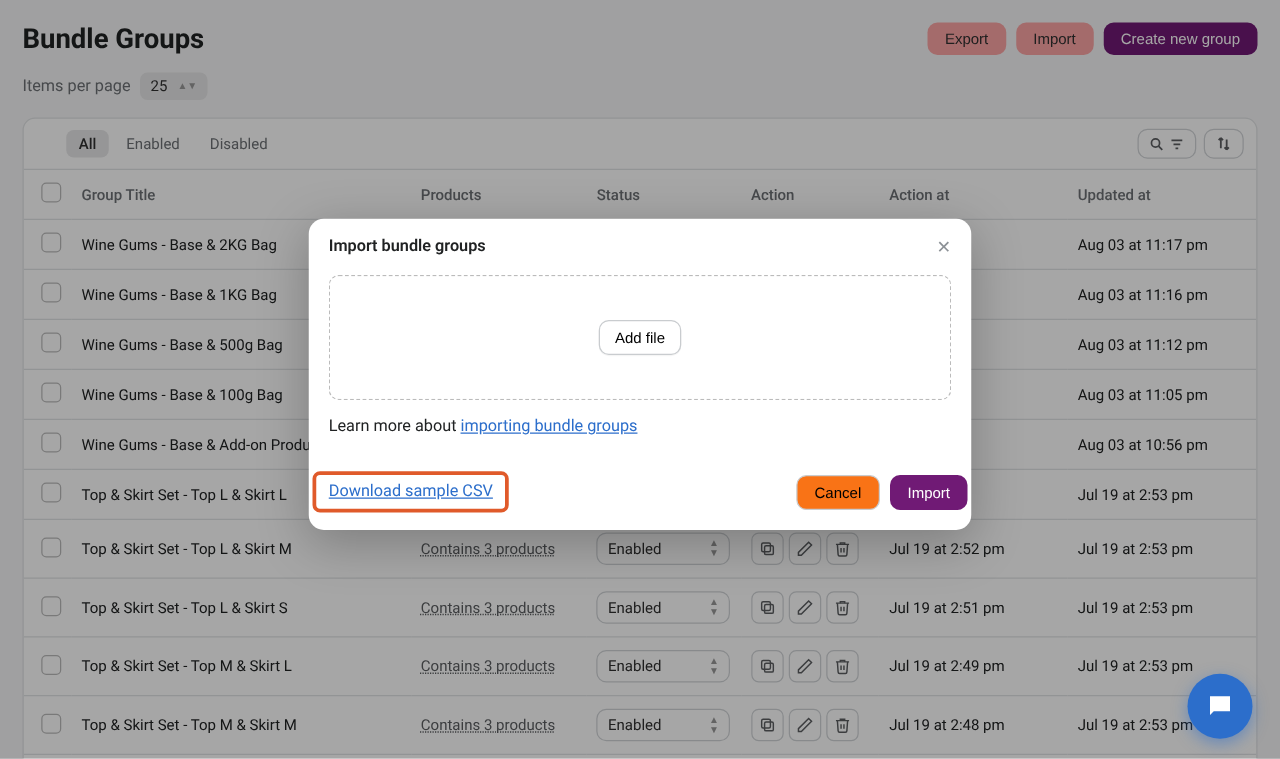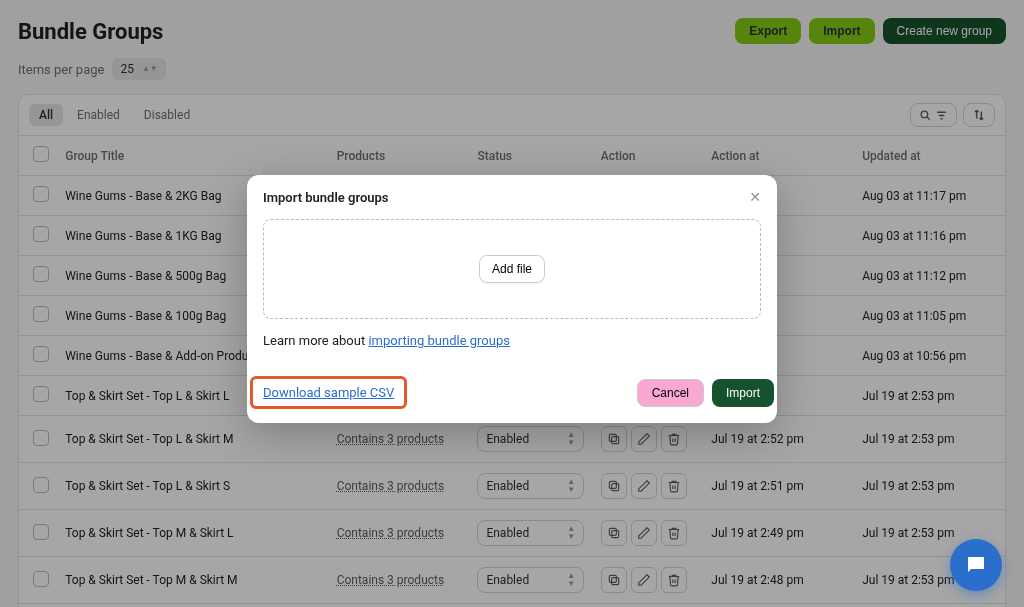--- a/index.html
+++ b/index.html
@@ -12,27 +12,27 @@
     width: 1024px;
     height: 607px;
     overflow: hidden;
     position: relative;
   }
   .page { padding: 18px; }
   .header-row { display: flex; align-items: center; justify-content: space-between; margin-bottom: 14px; }
   .page-title { font-size: 22px; font-weight: 700; margin: 0; }
   .header-actions { display: flex; gap: 8px; }
   .btn { padding: 6px 14px; border-radius: 8px; font-size: 12px; font-weight: 500; border: none; cursor: pointer; }
-  .btn-light { background: #84cc16; color: #303030; font-weight: bold; }
-  .btn-dark { background: #14532d; color: #fff; }
+  .btn-light { background: #fca5a5; color: #303030; }
+  .btn-dark { background: #701a75; color: #fff; }
   .items-per-page { display: flex; align-items: center; gap: 8px; font-size: 13px; color: #6d7175; margin-bottom: 14px; }
   .select-small { background: #e7e7e8; padding: 4px 8px; border-radius: 6px; display: inline-flex; align-items: center; gap: 8px; font-size: 12px; color: #303030; }
   .panel { background: #fff; border: 1px solid #e1e3e5; border-radius: 10px; overflow: hidden; }
   .filter-bar { display: flex; align-items: center; justify-content: space-between; padding: 8px 10px; border-bottom: 1px solid #e1e3e5; }
-  .tabs { display: flex; gap: 4px; }
+  .tabs { display: flex; gap: 4px; margin-left: 24px; }
   .tab { padding: 4px 10px; border-radius: 6px; font-size: 12px; color: #6d7175; cursor: pointer; }
   .tab.active { background: #e7e7e8; color: #303030; font-weight: 500; }
   .filter-actions { display: flex; gap: 6px; }
   .icon-btn { background: #fff; border: 1px solid #d2d5d8; border-radius: 8px; padding: 4px 8px; display: inline-flex; align-items: center; justify-content: center; gap: 3px; cursor: pointer; color: #5c5f62; }
   .icon-btn svg { display: block; }
   table { width: 100%; border-collapse: collapse; }
   th, td { text-align: left; font-size: 12px; padding: 10px 8px; border-bottom: 1px solid #e1e3e5; vertical-align: middle; }
   th { color: #6d7175; font-weight: 500; }
   .col-check { width: 36px; padding-left: 14px; }
   .col-title { width: 270px; }
@@ -54,21 +54,21 @@
   .modal-title { font-size: 13px; font-weight: 600; }
   .modal-close { color: #8c9196; cursor: pointer; font-size: 14px; }
   .modal-body { padding: 0 16px 14px 16px; }
   .dropzone { border: 1px dashed #bbb; border-radius: 8px; height: 100px; display: flex; align-items: center; justify-content: center; }
   .addfile { background: #fff; border: 1px solid #c9cccf; border-radius: 8px; padding: 6px 12px; font-size: 12px; box-shadow: 0 1px 0 rgba(0,0,0,0.04); }
   .learn-more { font-size: 13px; margin-top: 14px; }
   .link-blue { color: #2c6ecb; text-decoration: underline; cursor: pointer; text-align: right; }
   .modal-footer { display: flex; align-items: center; justify-content: space-between; padding: 14px 3px; }
   .highlight-box { border: 3px solid #e05a2a; border-radius: 6px; padding: 6px 10px; display: inline-block; }
   .footer-actions { display: flex; gap: 8px; }
-  .btn-outline { background: #f9a8d4; border: 1px solid #c9cccf; padding: 6px 14px; border-radius: 8px; font-size: 12px; }
+  .btn-outline { background: #f97316; border: 1px solid #c9cccf; padding: 6px 14px; border-radius: 8px; font-size: 12px; }
   .fab { position: absolute; right: 22px; bottom: 16px; width: 52px; height: 52px; border-radius: 50%; background: #2c6ecb; color: #fff; display: flex; align-items: center; justify-content: center; box-shadow: 0 4px 12px rgba(44,110,203,0.5); }
 </style>
 </head>
 <body>
 
 <div class="page">
 
   <div class="header-row">
     <h1 class="page-title">Bundle Groups</h1>
     <div class="header-actions">

